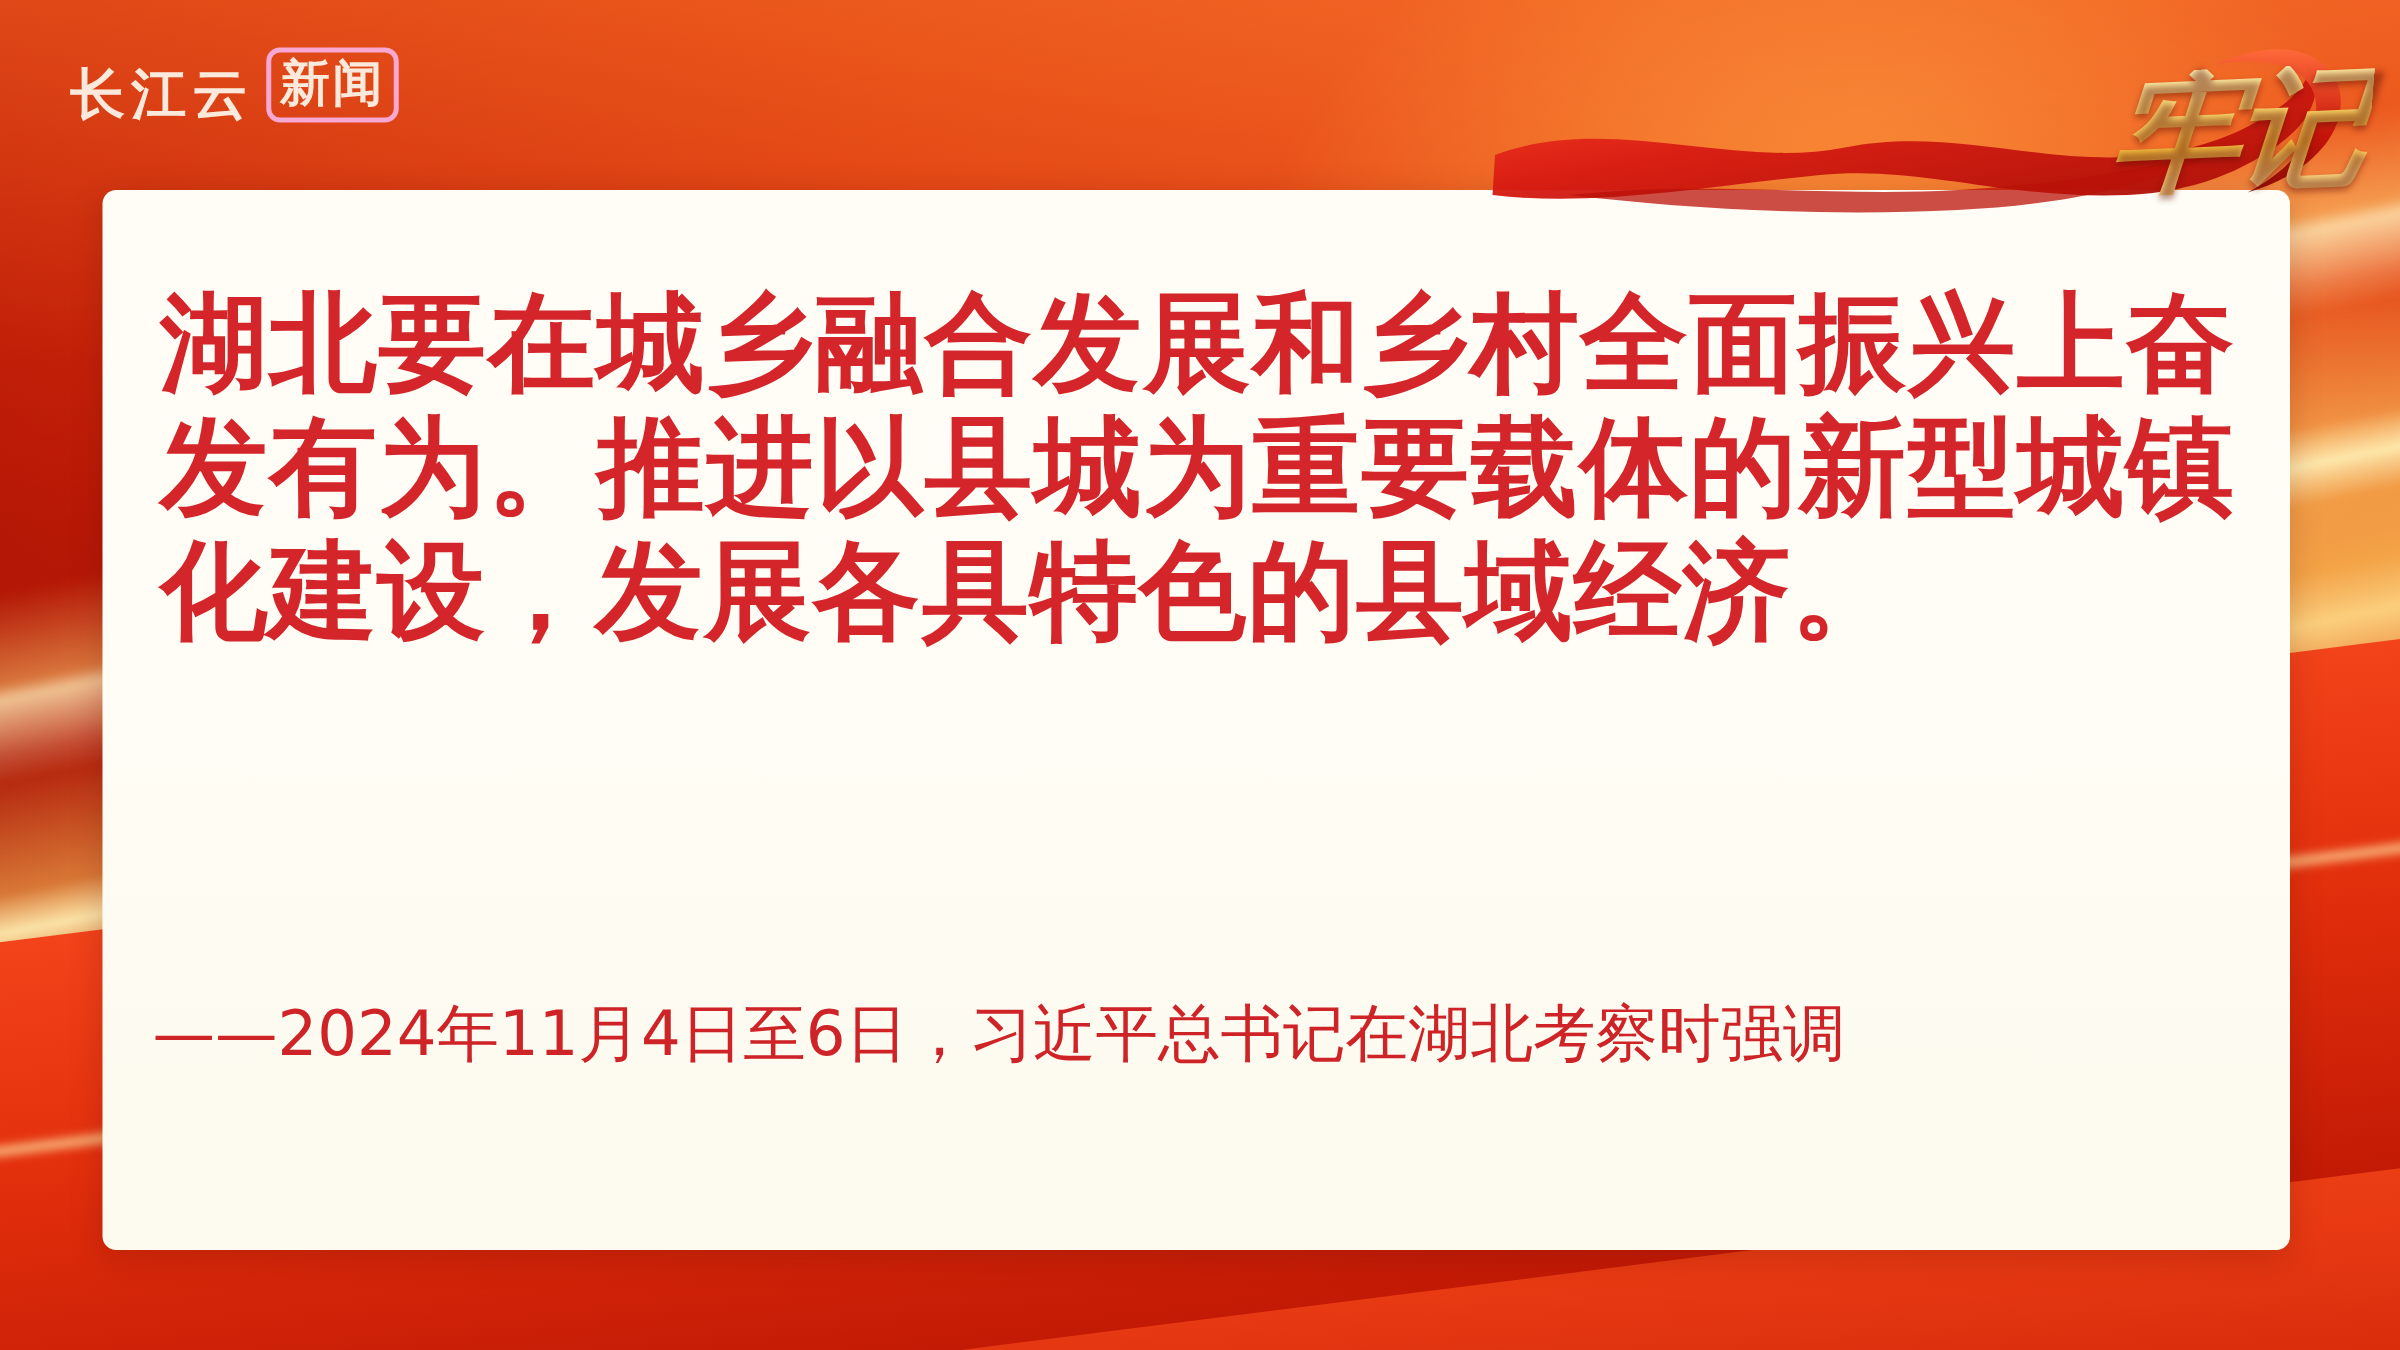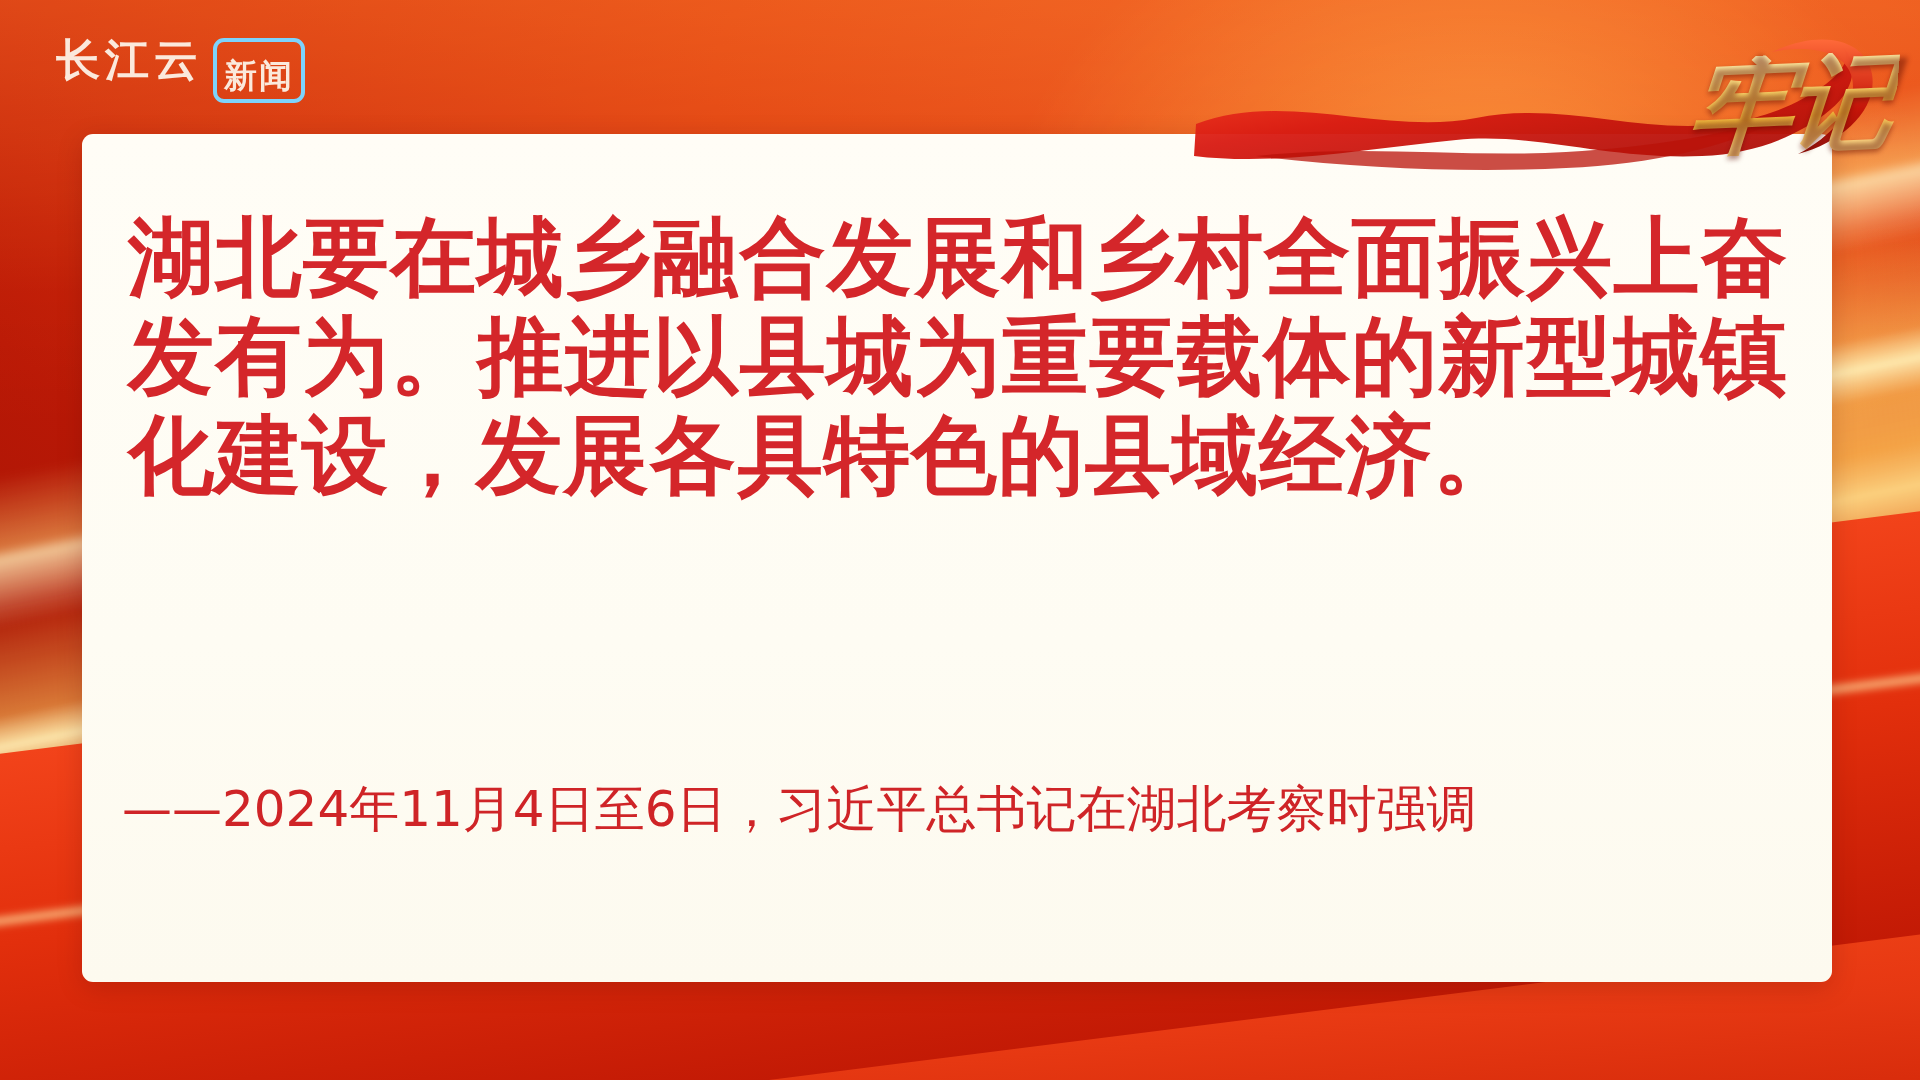--- a/index.html
+++ b/index.html
@@ -66,29 +66,29 @@
   }
   .sweep-hl{
     position:absolute;left:-260px;bottom:118px;width:2500px;height:16px;
     transform:rotate(-7.2deg);transform-origin:0 100%;
     background:linear-gradient(180deg, rgba(255,180,90,0), rgba(255,214,150,.75), rgba(255,180,90,0));
     filter:blur(3px);mix-blend-mode:screen;
   }
 
   
   .logo{
-    position:absolute;left:56px;top:38px;display:flex;align-items:flex-start;gap:10px;z-index:7;
+    position:absolute;left:56px;top:38px;display:flex;align-items:flex-end;gap:10px;z-index:7;
   }
   .logo-main{
     color:#fbe9dc;font-size:44px;font-weight:700;letter-spacing:5px;line-height:1;
     font-family:"DejaVu Sans","Liberation Sans",sans-serif;
   }
   .logo-badge{
-    color:#fbe9dc;font-size:33px;font-weight:700;letter-spacing:2px;line-height:1;
-    border:4px solid #7dd3fc;border-radius:11px;padding:17px 7px 7px;
+    color:#fbe9dc;font-size:40px;font-weight:700;letter-spacing:2px;line-height:1;
+    border:4px solid #f9a8d4;border-radius:11px;padding:5px 7px 7px;
     font-family:"DejaVu Sans","Liberation Sans",sans-serif;
   }
 
   
   .emblem{position:absolute;right:24px;top:6px;width:760px;height:180px;z-index:8;}
   .ribbon{position:absolute;inset:0;}
   .emblem-row{
     position:absolute;left:0;top:18px;width:760px;height:130px;
     display:flex;align-items:flex-end;justify-content:flex-end;gap:4px;
   }
@@ -106,21 +106,21 @@
     font-family:"DejaVu Sans","Liberation Sans",sans-serif;
     font-size:56px;font-weight:700;line-height:1;letter-spacing:1px;
     background:linear-gradient(178deg,#fff3bd 6%,#ffd96b 38%,#e9ac2d 70%,#ffdf95 96%);
     -webkit-background-clip:text;background-clip:text;color:transparent;
     text-shadow:0 2px 4px rgba(90,10,0,.40);
     padding-bottom:8px;
   }
 
   
   .card{
-    position:absolute;left:82px;top:134px;width:1750px;height:848px;
+    position:absolute;left:82px;top:152px;width:1750px;height:848px;
     background:linear-gradient(180deg,#fffdf6 0%,#fefcf3 60%,#fdfaef 100%);
     border-radius:11px;
     box-shadow:0 6px 26px rgba(80,10,0,.20);
     z-index:6;
     padding:0;box-sizing:border-box;
   }
   .quote{
     position:absolute;left:46px;top:74px;width:1660px;
     color:#d4262a;
     font-family:"DejaVu Sans","Liberation Sans",sans-serif;

